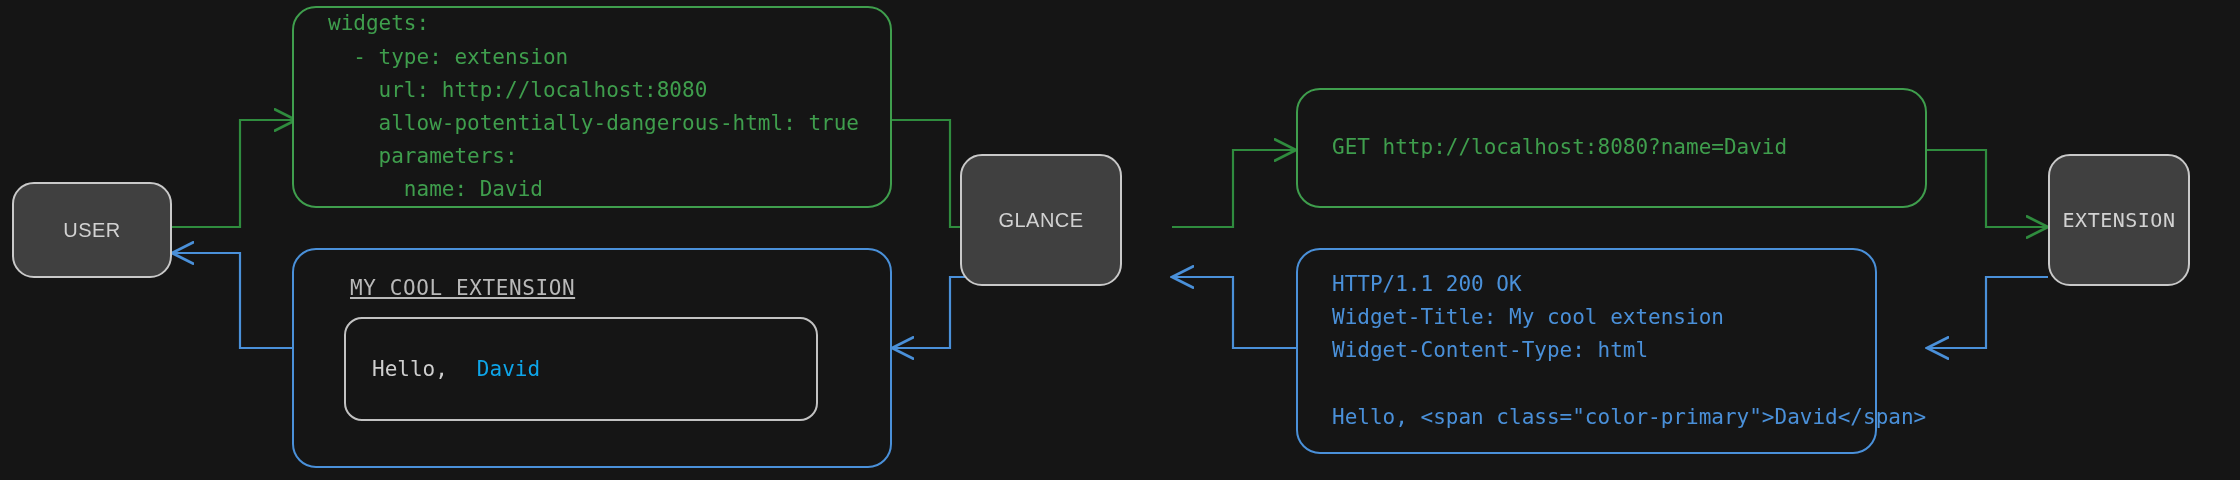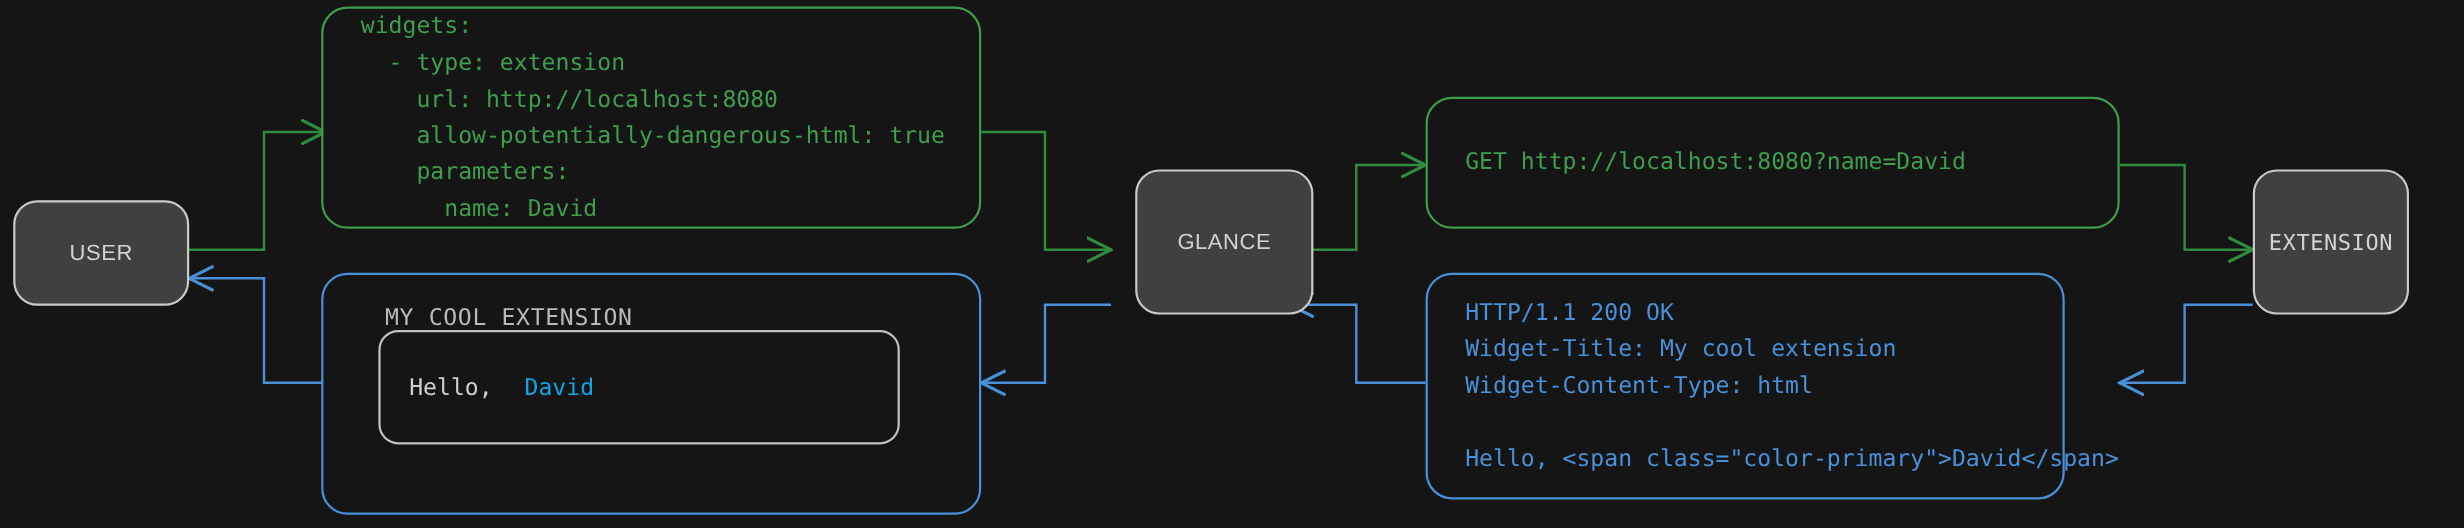--- a/index.html
+++ b/index.html
@@ -82,20 +82,22 @@
   #widget-panel {
     display: block;
     padding: 26px 30px 0 30px;
   }
   #widget-title {
     font-family: "DejaVu Sans Mono", monospace;
     font-size: 21px;
     letter-spacing: 0.6px;
     color: #b9b9b9;
     padding-left: 26px;
+    margin-bottom: 17px;
+    text-decoration: underline;
   }
   #widget-body {
     box-sizing: border-box;
     margin-left: 20px;
     margin-right: 42px;
     height: 104px;
     border: 2px solid #c2c2c2;
     border-radius: 18px;
     display: flex;
     align-items: center;
@@ -139,21 +141,21 @@
       <path stroke="#4a90d9" d="M 1010 277 L 950 277 L 950 348 L 892 348" marker-end="url(#arrow-blue)"></path>
 
       <path stroke="#4a90d9" d="M 296 348 L 240 348 L 240 253 L 172 253" marker-end="url(#arrow-blue)"></path>
     </g>
   </svg>
 
   <div class="node" id="node-user" style="left:12px; top:182px; width:160px; height:96px;">
     <span class="node-label-sans">USER</span>
   </div>
 
-  <div class="node" id="node-glance" style="left:1032px; top:154px; width:162px; height:132px;">
+  <div class="node" id="node-glance" style="left:960px; top:154px; width:162px; height:132px;">
     <span class="node-label-sans">GLANCE</span>
   </div>
 
   <div class="node" id="node-extension" style="left:2048px; top:154px; width:142px; height:132px;">
     <span class="node-label-mono">EXTENSION</span>
   </div>
 
   <div class="panel green" id="panel-config" style="left:292px; top:6px; width:600px; height:202px;">
     <pre class="code green">widgets:
   - type: extension

